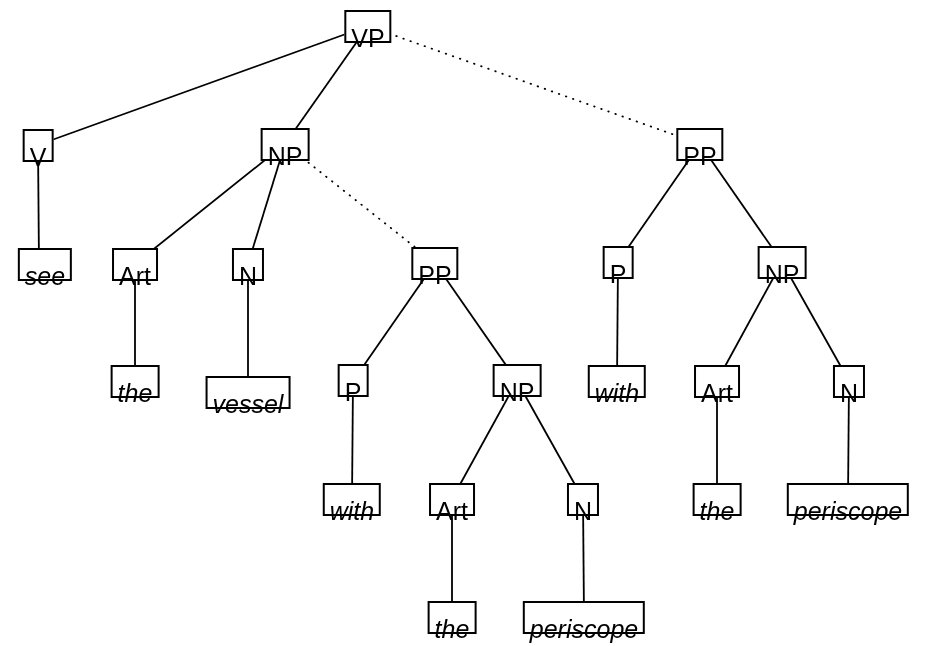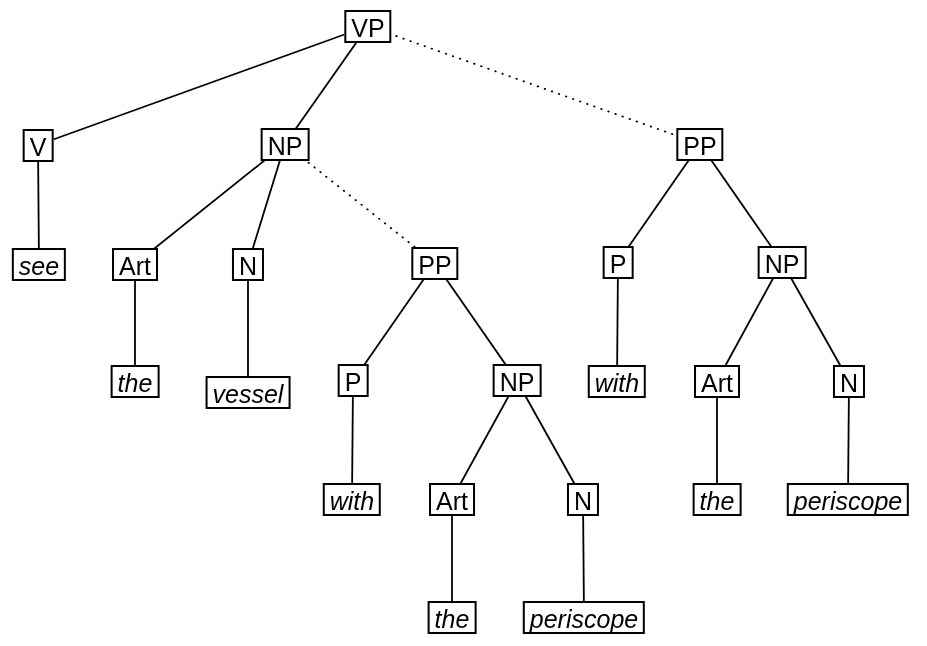--- a/index.html
+++ b/index.html
@@ -13,21 +13,21 @@
   }
   svg.edges { position: absolute; left: 0; top: 0; display: block; }
   line.solid  { stroke: #000000; stroke-width: 1.8; }
   line.dotted { stroke: #000000; stroke-width: 1.8; stroke-dasharray: 0.5 7; stroke-linecap: round; }
   .node {
     position: absolute;
     transform: translateX(-50%);
     box-sizing: border-box;
     height: 33px;
     line-height: 29px;
-    padding: 2px 5px;
+    padding: 12px 5px;
     border: 2px solid #000000;
     background: #ffffff;
     color: #000000;
     font-size: 25px;
     text-align: center;
     white-space: nowrap;
   }
   .node.terminal { font-style: italic; }
 </style>
 </head>
@@ -60,21 +60,21 @@
     <line class="solid" x1="717" y1="381" x2="717" y2="499"></line>
     <line class="solid" x1="849" y1="381" x2="848" y2="499"></line>
   </svg>
 
   <div class="node" style="left:368px; top:10px;">VP</div>
 
   <div class="node" style="left:38px;  top:129px;">V</div>
   <div class="node" style="left:285px; top:128px;">NP</div>
   <div class="node" style="left:700px; top:128px;">PP</div>
 
-  <div class="node terminal" style="left:39px; top:248px;">see</div>
+  <div class="node terminal" style="left:45px; top:248px;">see</div>
   <div class="node" style="left:135px; top:248px;">Art</div>
   <div class="node" style="left:248px; top:248px;">N</div>
   <div class="node" style="left:435px; top:247px;">PP</div>
   <div class="node" style="left:618px; top:246px;">P</div>
   <div class="node" style="left:782px; top:246px;">NP</div>
 
   <div class="node terminal" style="left:135px; top:365px;">the</div>
   <div class="node terminal" style="left:248px; top:376px;">vessel</div>
   <div class="node" style="left:353px; top:364px;">P</div>
   <div class="node" style="left:517px; top:364px;">NP</div>

